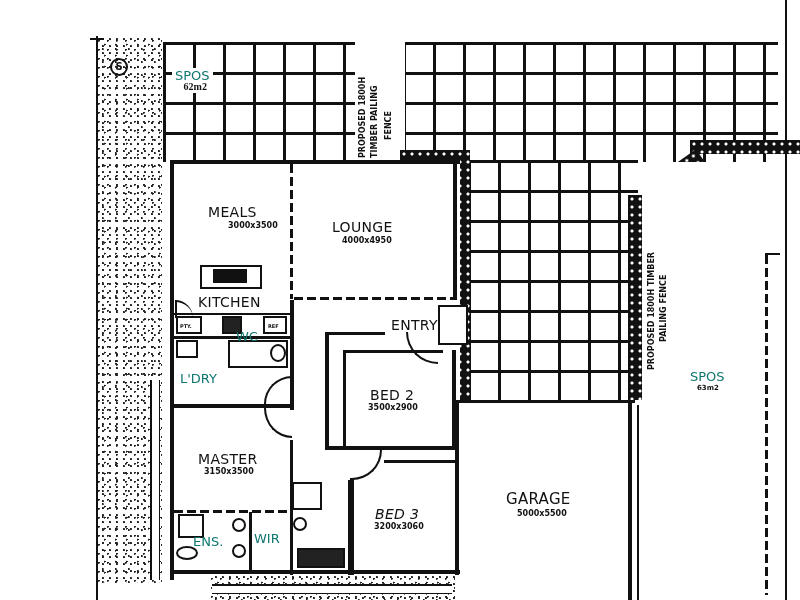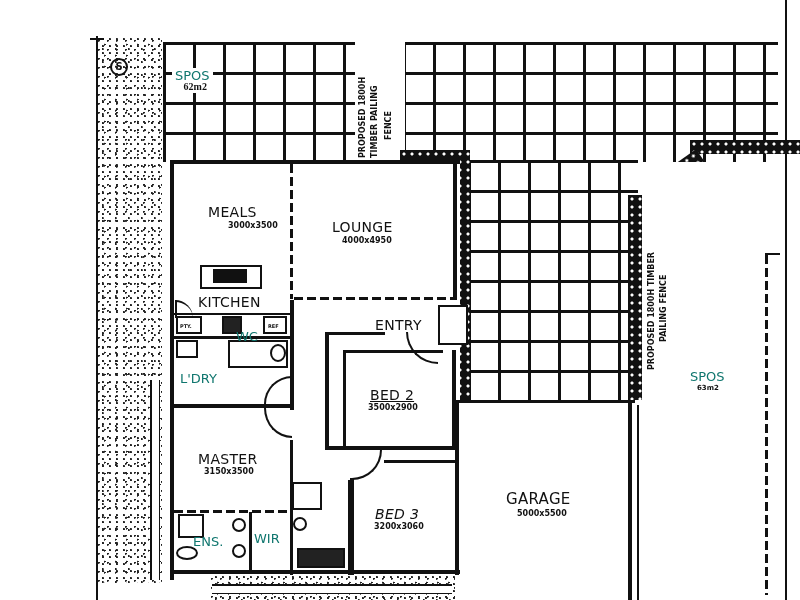--- a/index.html
+++ b/index.html
@@ -120,31 +120,31 @@
 <div class="small-label" style="left:236px;top:330px;">WC</div>
 <div class="circle" style="left:270px;top:344px;width:16px;height:18px;"></div>
 
 <div class="wall" style="left:290px;top:300px;width:4px;height:110px;"></div>
 <div class="door-arc" style="left:264px;top:376px;width:26px;height:26px;border-radius:100% 0 0 0;border-bottom:none;border-left:2px solid #111;border-top:2px solid #111;"></div>
 <div class="door-arc" style="left:175px;top:300px;width:16px;height:16px;border-radius:0 100% 0 0;border-left:2px solid #111;border-top:2px solid #111;border-right:none;border-bottom:none;"></div>
 
 <div class="wall" style="left:170px;top:404px;width:124px;height:4px;"></div>
 <div class="door-arc" style="left:264px;top:408px;width:26px;height:28px;border-radius:0 0 0 100%;"></div>
 
-<div class="room-label" style="left:375px;top:318px;">ENTRY</div>
+<div class="room-label" style="left:391px;top:318px;">ENTRY</div>
 <div class="fixture" style="left:438px;top:305px;width:30px;height:40px;"></div>
 <div class="door-arc" style="left:406px;top:332px;width:30px;height:30px;border-radius:0 0 0 100%;"></div>
 
 <div class="wall" style="left:325px;top:332px;width:4px;height:118px;"></div>
 <div class="wall" style="left:325px;top:332px;width:60px;height:3px;"></div>
 <div class="wall" style="left:343px;top:350px;width:100px;height:3px;"></div>
 <div class="wall" style="left:343px;top:350px;width:3px;height:100px;"></div>
 <div class="wall" style="left:452px;top:350px;width:4px;height:100px;"></div>
 <div class="wall" style="left:325px;top:446px;width:130px;height:4px;"></div>
-<div class="room-label" style="left:370px;top:388px;text-decoration:underline;">BED 2</div>
+<div class="room-label" style="left:370px;top:388px;">BED 2</div>
 <div class="room-dim" style="left:368px;top:404px;">3500x2900</div>
 
 <div class="room-label" style="left:198px;top:452px;">MASTER</div>
 <div class="room-dim" style="left:204px;top:468px;">3150x3500</div>
 <div class="dash-h" style="left:174px;top:510px;width:116px;"></div>
 <div class="wall" style="left:290px;top:440px;width:3px;height:135px;"></div>
 
 <div class="fixture" style="left:178px;top:514px;width:26px;height:24px;"></div>
 <div class="small-label" style="left:193px;top:535px;">ENS.</div>
 <div class="circle" style="left:176px;top:546px;width:22px;height:14px;"></div>

